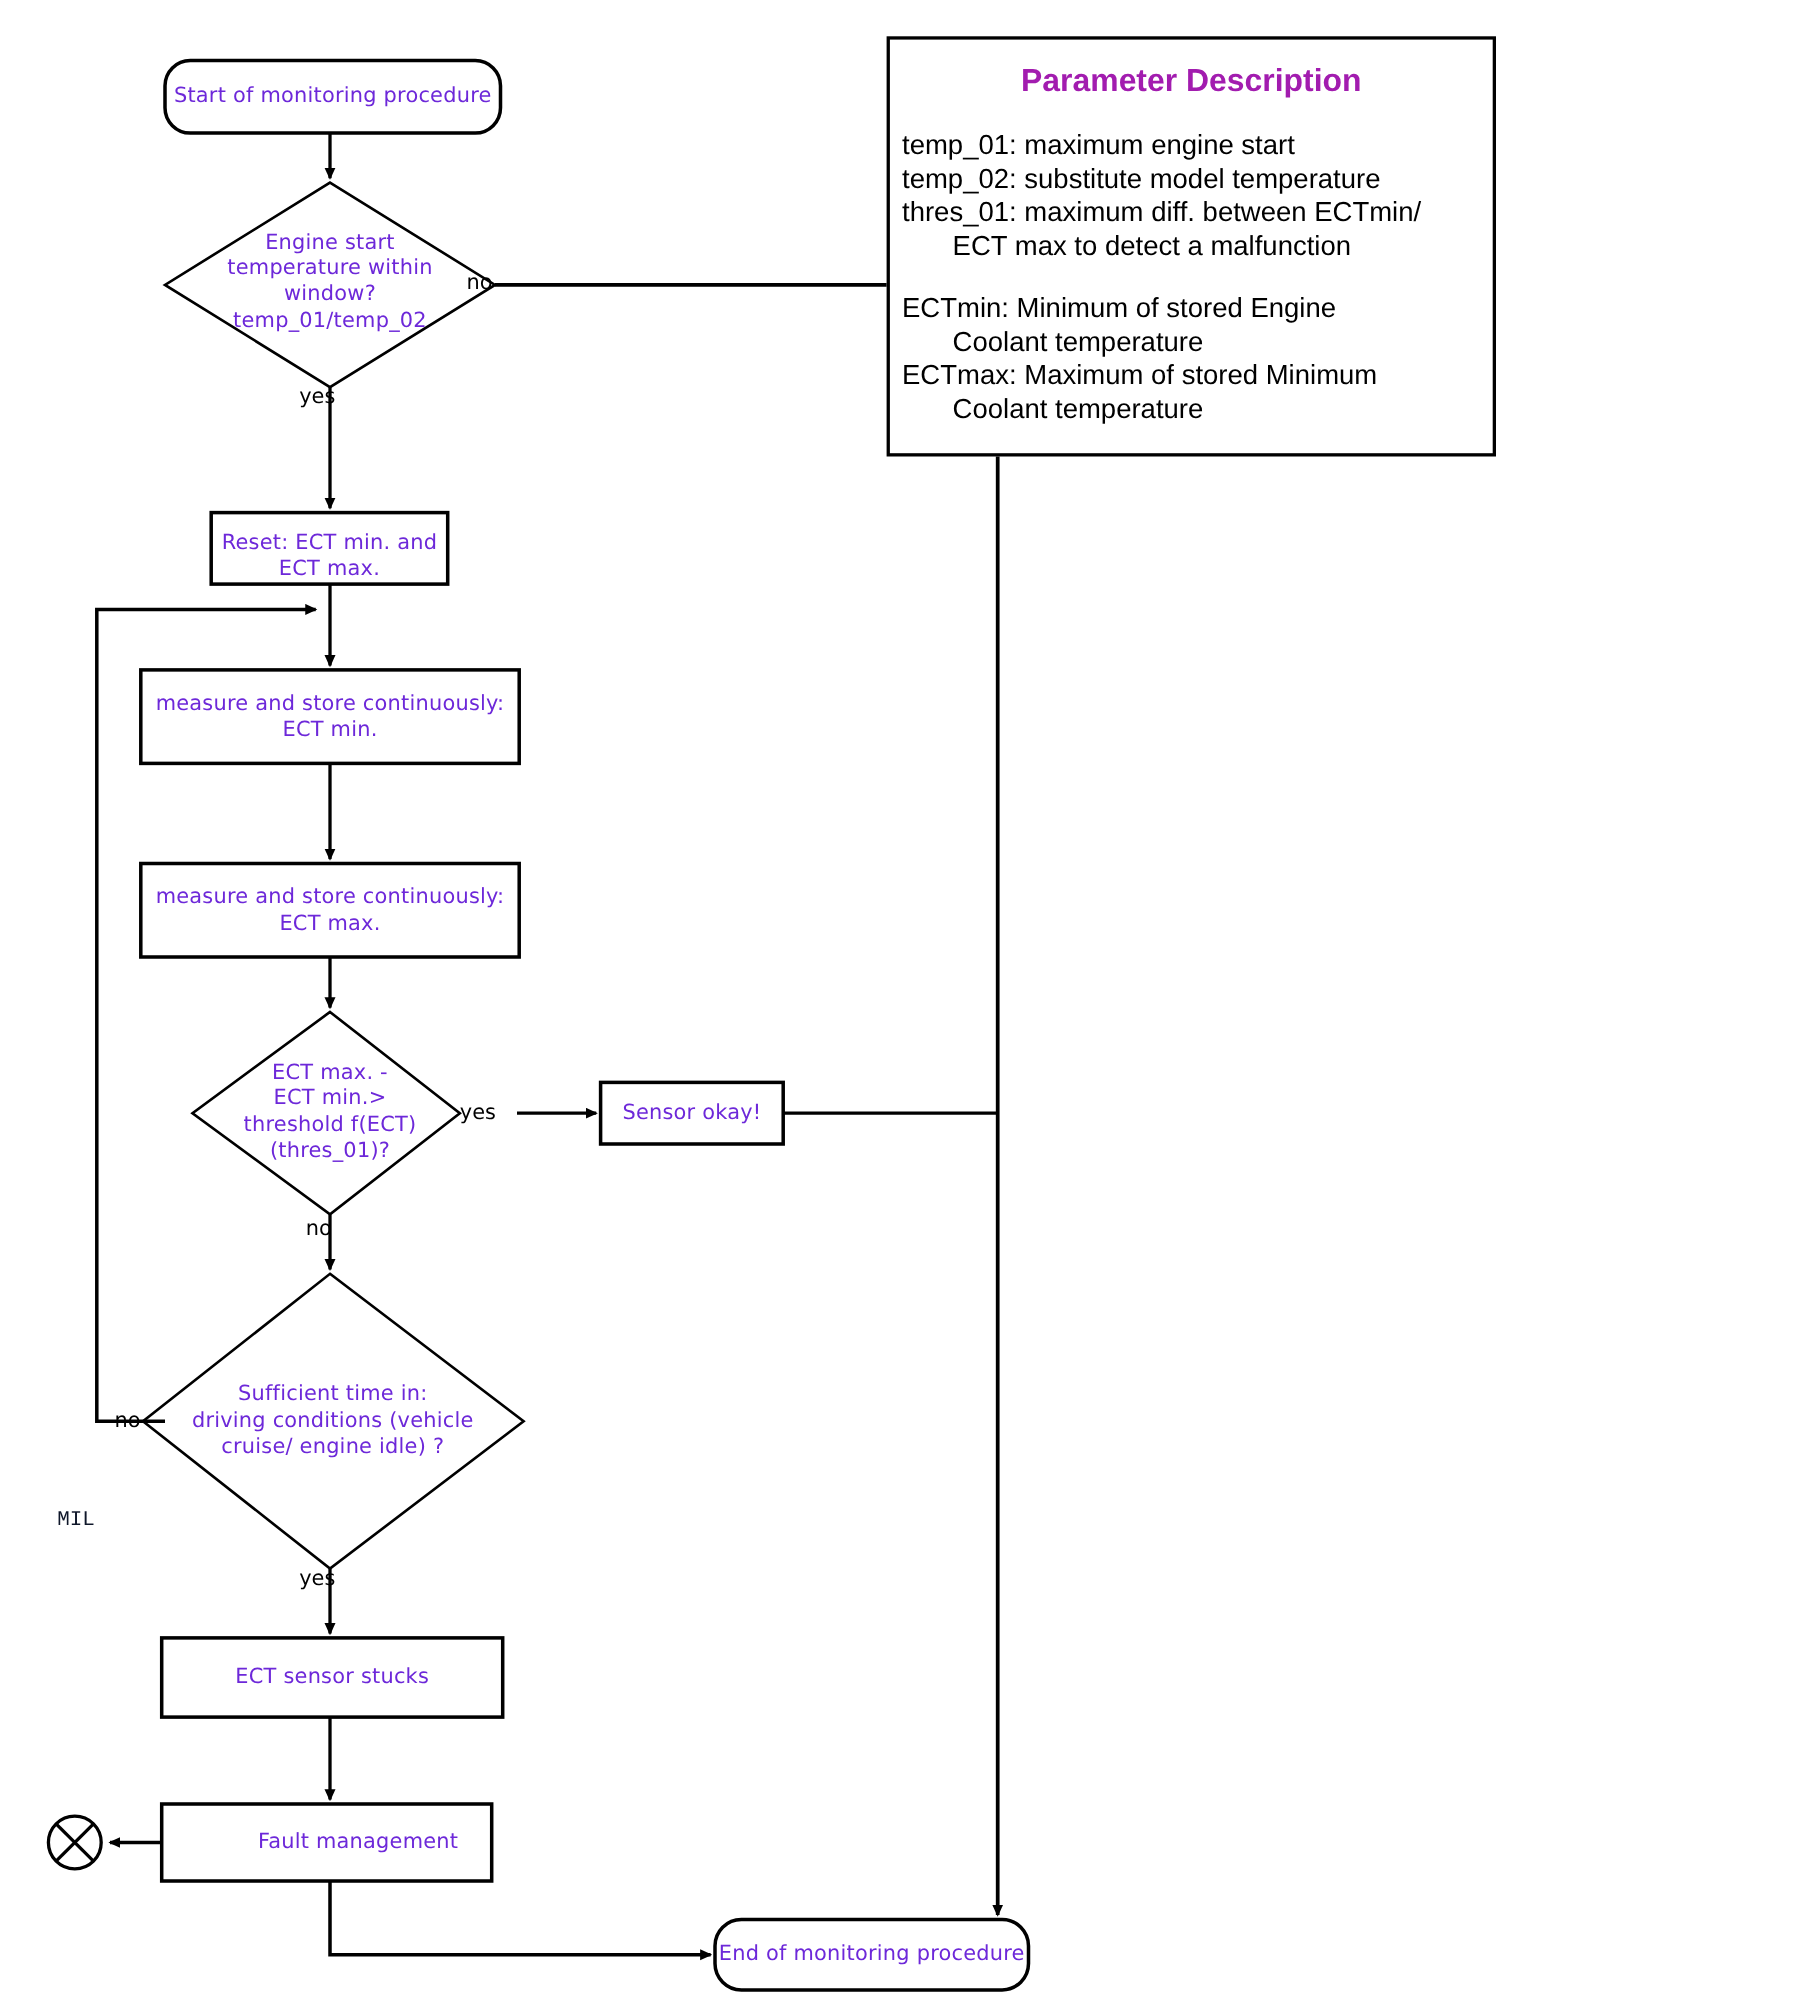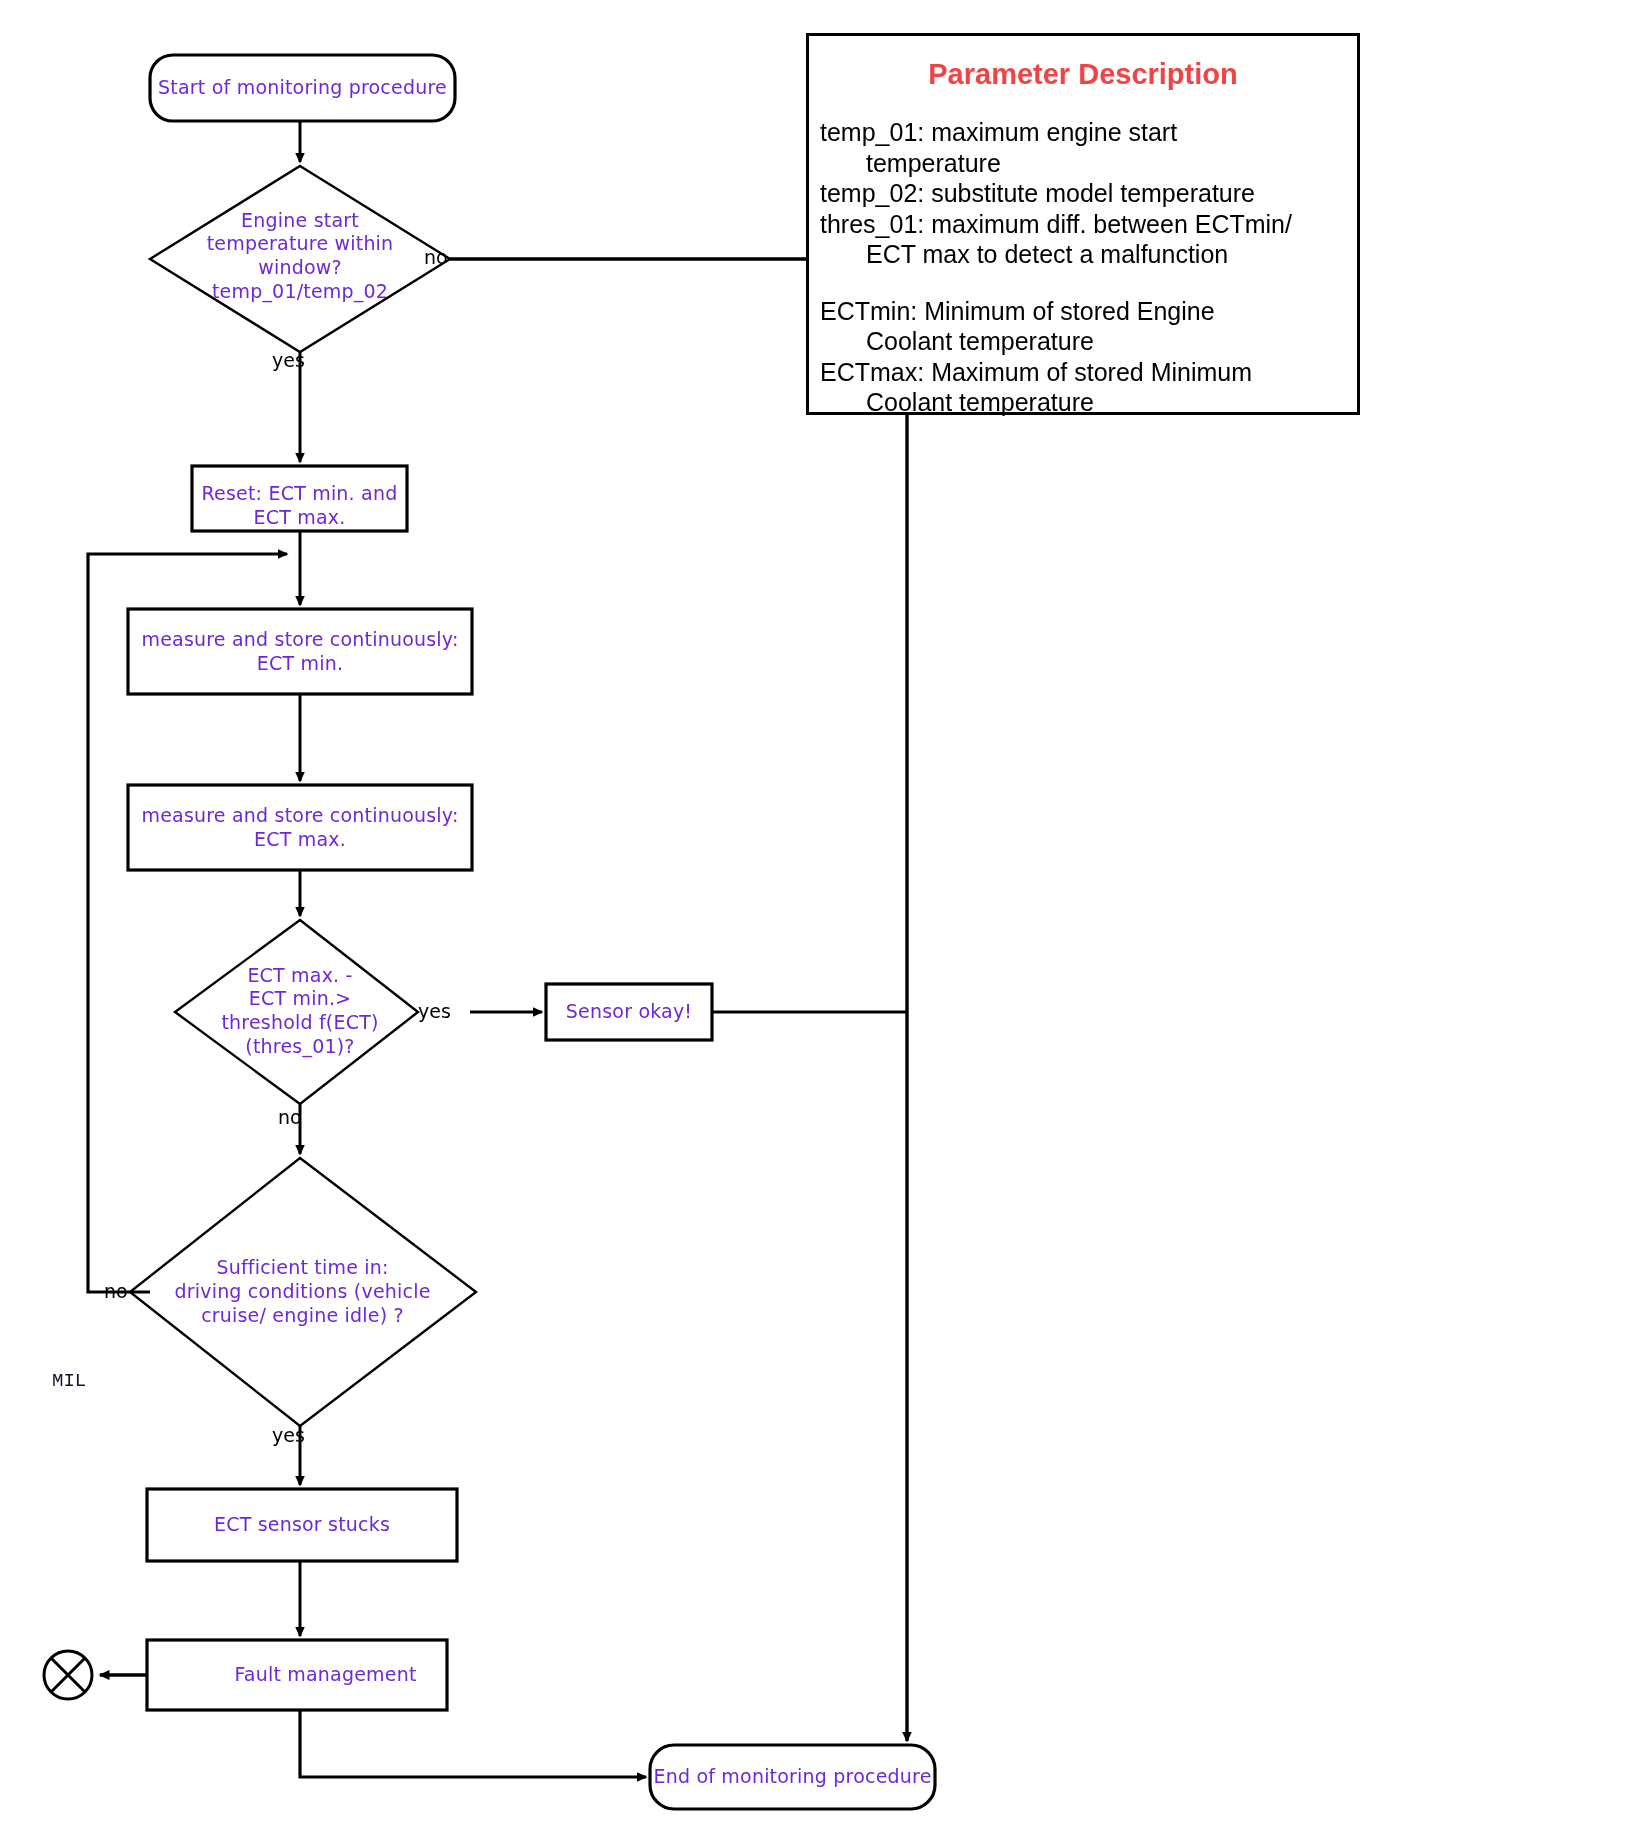--- a/index.html
+++ b/index.html
@@ -55,21 +55,21 @@
     height: 382px;
     border: 3px solid #000000;
     box-sizing: border-box;
     background: #ffffff;
   }
   #param-title {
     text-align: center;
     font-family: "Liberation Sans", sans-serif;
     font-weight: bold;
     font-size: 29px;
-    color: #ef4444;
+    color: #a21caf;
     margin-top: 22px;
   }
   #param-list {
     margin-top: 26px;
     padding: 0 16px 0 11px;
     font-family: "Liberation Sans", sans-serif;
     font-size: 25px;
     color: #000000;
     line-height: 1.22;
   }
@@ -210,21 +210,20 @@
   <div class="edge-label" style="left:104px; top:1280px;">no</div>
   <div class="edge-label" style="left:272px; top:1424px;">yes</div>
 
   <div id="param-panel">
     <div id="param-title">Parameter Description</div>
     <div id="param-list">
 
       <div class="param-entry">
         <span>temp_01:</span>
         <span>maximum engine start</span>
-        <span class="cont">temperature</span>
       </div>
 
       <div class="param-entry">
         <span>temp_02:</span>
         <span>substitute model temperature</span>
       </div>
 
       <div class="param-entry">
         <span>thres_01:</span>
         <span>maximum diff. between ECTmin/</span>

